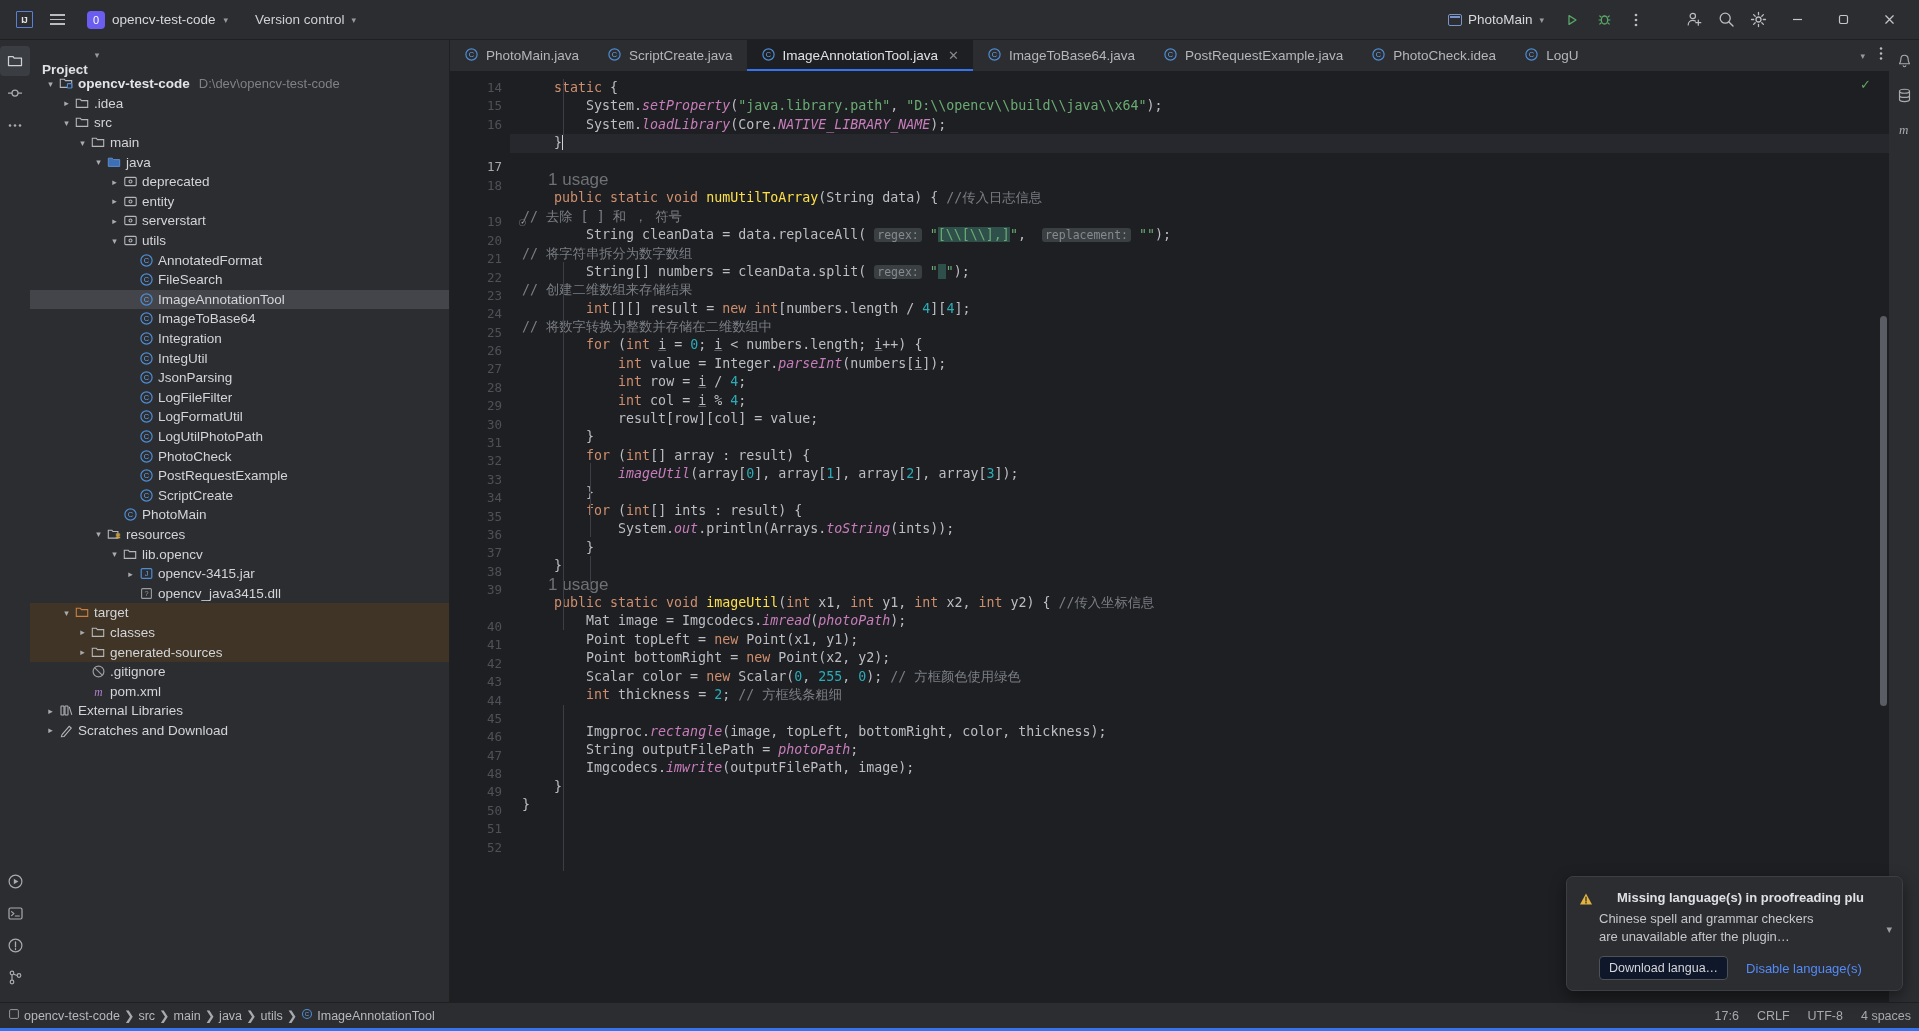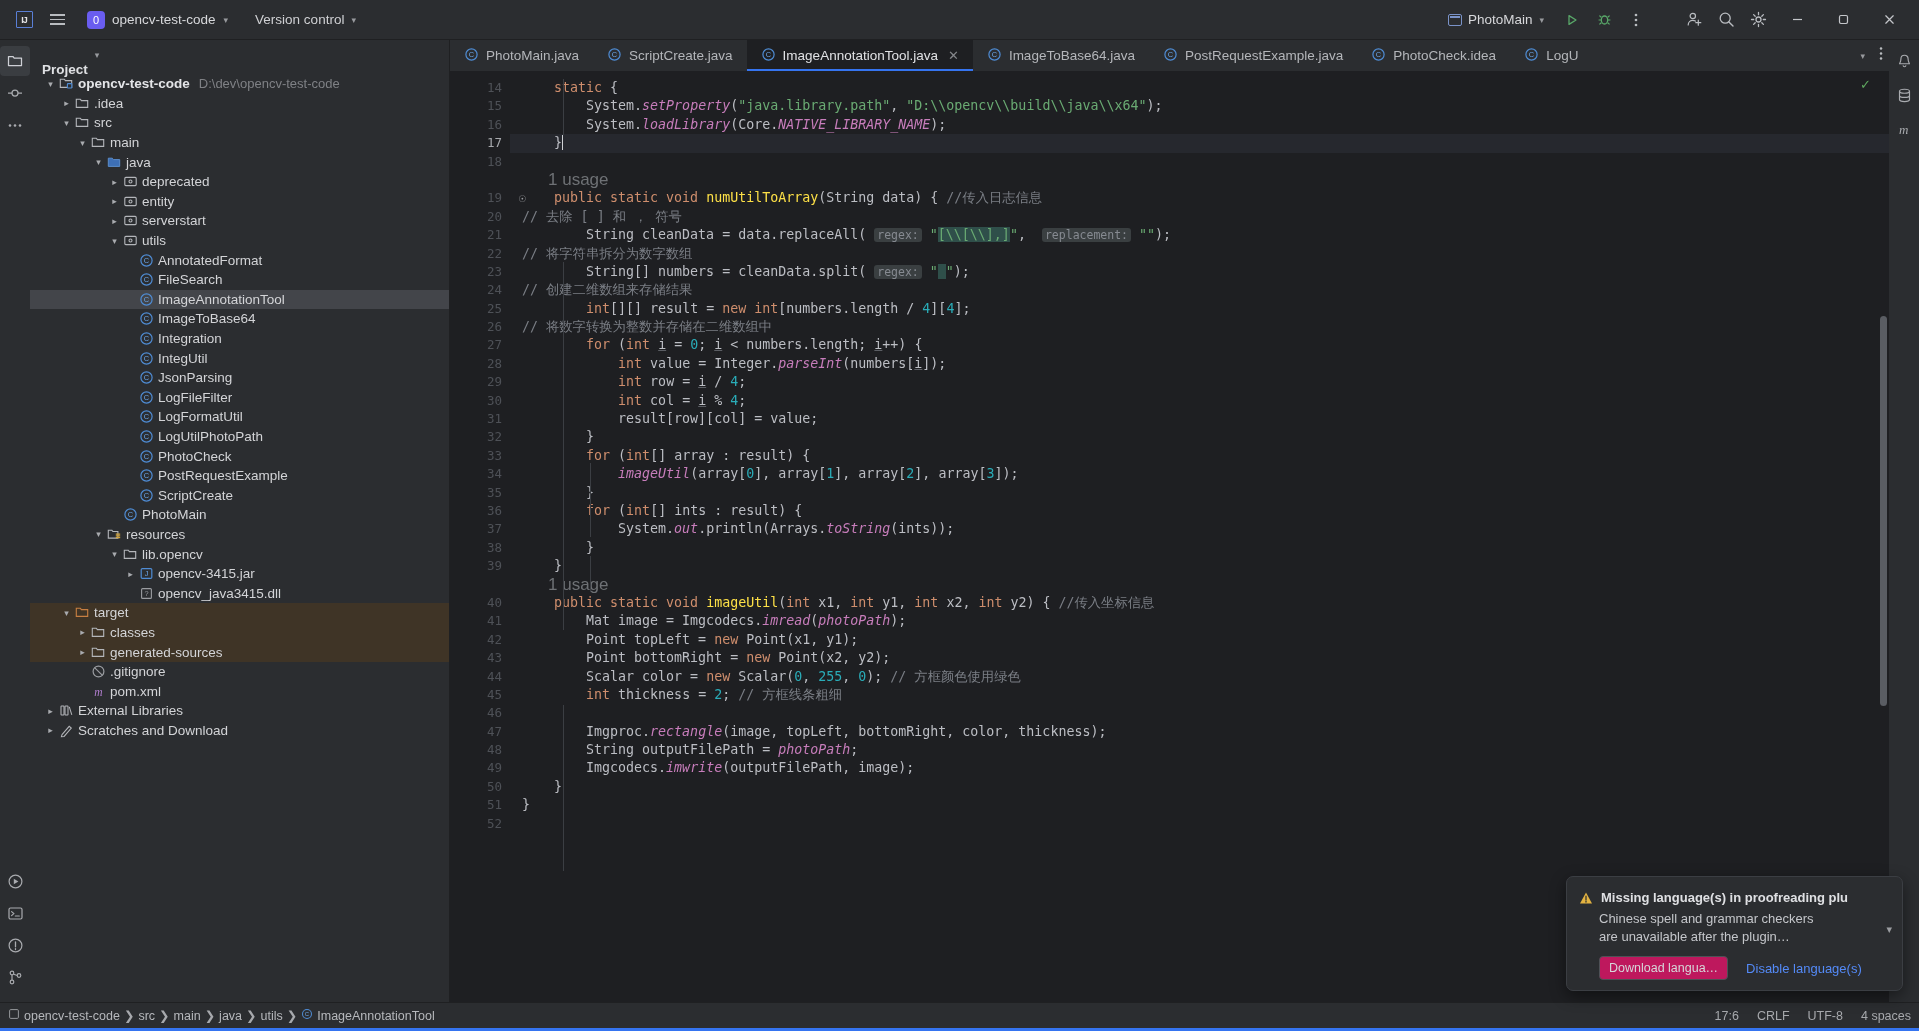--- a/index.html
+++ b/index.html
@@ -96,21 +96,21 @@
   .tab .x{font-size:13px;color:#85878b;margin-left:3px;}
   .tabs-ctl{display:flex;align-items:center;gap:2px;padding:0 6px;margin-left:auto;}
 
   .editor{flex:1;display:flex;position:relative;overflow:hidden;min-height:0;}
   .gutter{
     width:60px;flex:0 0 60px;background:#1e1f22;text-align:right;
     font-family:"DejaVu Sans Mono","Liberation Mono",monospace;font-size:12.5px;color:#4e5157;
     padding-top:8px;position:relative;
   }
   .gline{height:18.4px;line-height:18.4px;padding-right:8px;position:relative;}
-  .gline.cur{color:#a7a9ad;}
+  .gline.cur{color:#a7a9ad;margin-top:24px;}
   .gann{position:absolute;right:-16px;top:0;height:18.4px;line-height:18.4px;color:#9ea0a4;font-size:12px;}
   .code{
     flex:1;min-width:0;padding-top:8px;position:relative;overflow:hidden;
     font-family:"DejaVu Sans Mono","Liberation Mono",monospace;font-size:13.3px;
   }
   .cl{height:18.4px;line-height:18.4px;white-space:pre;color:#bcbec4;padding-left:12px;}
   .cl.cur{background:#26282e;}
   .usage{height:18.4px;line-height:18.4px;padding-left:38px;font-size:17px;color:#6e7175;font-family:"Liberation Sans",sans-serif;}
   
   .kw{color:#cf8e6d;}
@@ -130,26 +130,26 @@
   .escroll{position:absolute;right:0;top:0;bottom:0;width:12px;}
   .escroll .thumb{position:absolute;right:2px;width:7px;border-radius:4px;background:#5a5d63;}
   .checkmark{position:absolute;right:18px;top:6px;color:#5fa85f;font-size:13px;}
 
   
   .notif{
     position:absolute;right:16px;bottom:40px;width:337px;background:#2b2d30;
     border:1px solid #3b3e43;border-radius:7px;padding:12px 12px 10px 12px;
     box-shadow:0 5px 16px rgba(0,0,0,.45);
   }
-  .notif .nt-row{display:flex;gap:8px;align-items:flex-start;}
+  .notif .nt-row{display:flex;gap:24px;align-items:center;}
   .notif .ntitle{font-size:13px;font-weight:bold;color:#dfe0e3;line-height:17px;}
   .notif .nbody{font-size:13px;color:#c4c6ca;line-height:18px;margin:4px 0 0 20px;}
   .notif .nactions{display:flex;align-items:center;gap:18px;margin:10px 0 0 20px;}
   .notif .nbtn{
-    font-size:12.5px;color:#d6d7da;background:#be185d;border:1px solid #4e5156;
+    font-size:12.5px;color:#d6d7da;background:#0f172a;border:1px solid #4e5156;
     border-radius:4px;padding:4px 9px;cursor:pointer;
   }
   .notif .nlink{font-size:13px;color:#548af7;cursor:pointer;}
   .notif .ncollapse{position:absolute;right:10px;top:46px;color:#9b9da1;font-size:11px;cursor:pointer;}
 
   
   .status{
     height:26px;flex:0 0 26px;background:#2b2d30;display:flex;align-items:center;
     padding:0 8px;font-size:12.5px;color:#a7a9ad;border-top:1px solid #1f2022;
   }

